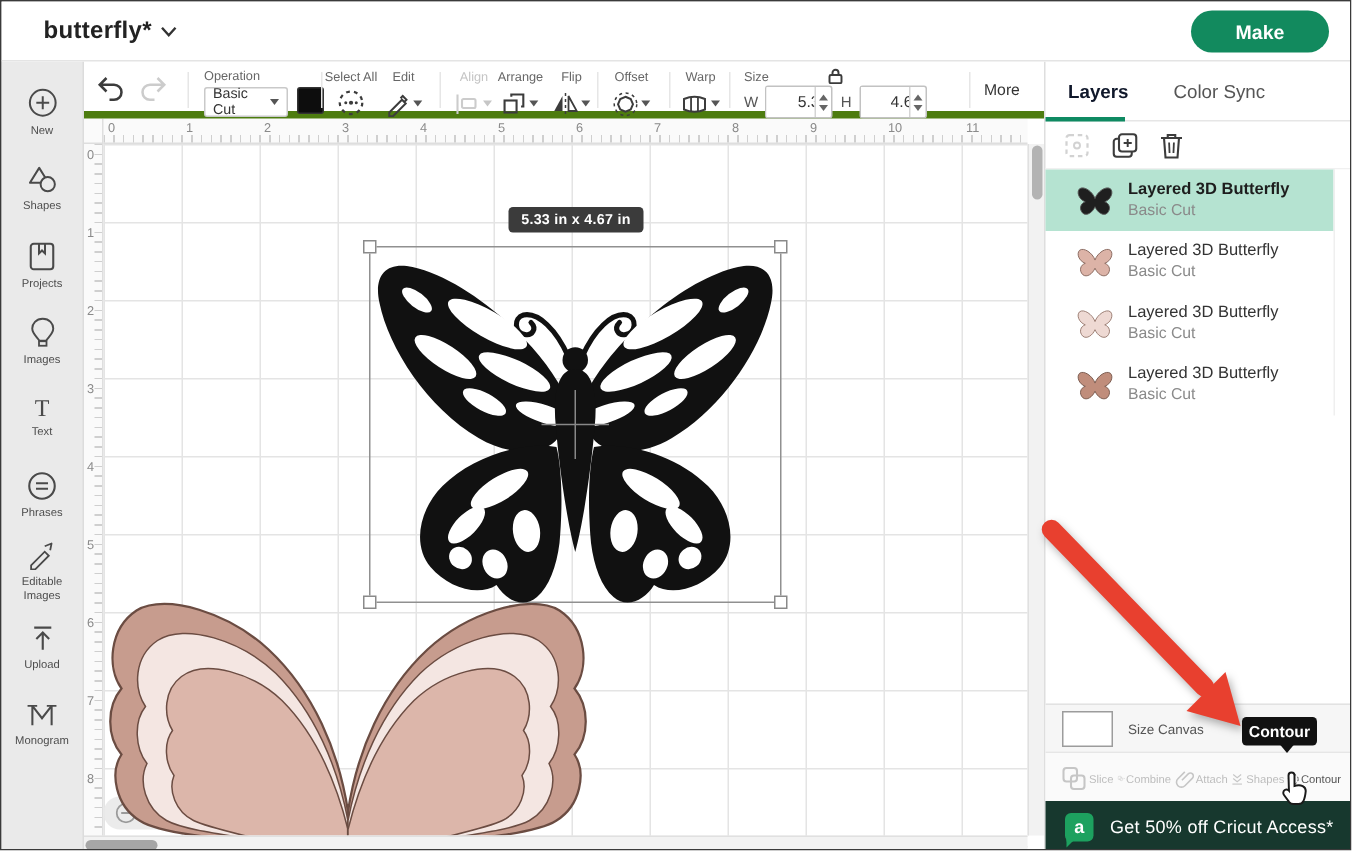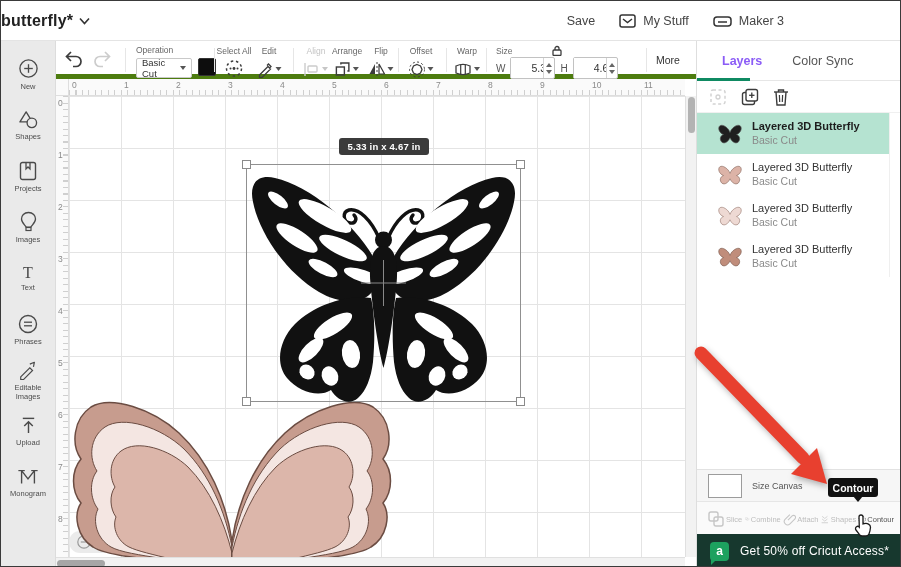--- a/index.html
+++ b/index.html
@@ -2,21 +2,21 @@
 <html><head>
 <meta charset="utf-8">
 <style>
   *{box-sizing:border-box;margin:0;padding:0}
   body{font-family:"Liberation Sans",sans-serif;background:#fff;-webkit-font-smoothing:antialiased}
   #page{position:relative;width:901px;height:567px;background:#fff;border:1px solid #3a3a3a;overflow:hidden}
   svg{display:block}
 
   
   #hdr{position:absolute;left:0;top:0;width:100%;height:40px;background:#fff;border-bottom:1px solid #e4e4e4;display:flex;align-items:center;z-index:20}
-  .title-wrap{display:flex;align-items:center;gap:6px;margin-left:0;cursor:pointer}
+  .title-wrap{display:flex;align-items:center;gap:6px;margin-left:28px;cursor:pointer}
   .title{font-size:16px;font-weight:bold;color:#222;letter-spacing:.2px}
   .hdr-right{position:absolute;right:116px;top:0;height:40px;display:flex;align-items:center;gap:24px}
   .hdr-item{display:flex;align-items:center;gap:7px;font-size:12.5px;color:#444;cursor:pointer}
   .make-btn{position:absolute;right:14px;top:6px;width:92px;height:28px;background:#128a5e;color:#fff;font-size:13px;font-weight:bold;border:none;border-radius:15px;cursor:pointer}
 
   
   #tbar{position:absolute;left:55px;top:40px;width:640px;height:38px;background:#fff;border-bottom:5px solid #4d7c0f;z-index:15}
   .tb{position:absolute}
   .tb-sep{position:absolute;top:7px;width:1px;height:24px;background:#e6e6e6}
   .tb-lab{font-size:8.5px;color:#666;text-align:center;white-space:nowrap}
@@ -58,21 +58,21 @@
   #zoomctl{position:absolute;left:13px;top:452px;width:88px;height:22px;background:rgba(232,232,232,.88);border-radius:11px;display:flex;align-items:center;justify-content:center;gap:7px;z-index:2;color:#9a9a9a;font-size:12px}
   #hsb{position:absolute;left:0;right:11px;bottom:0;height:11px;background:#f2f2f2;border-top:1px solid #e0e0e0;z-index:8}
   #hsb .thumb{position:absolute;left:1px;top:2px;width:48px;height:7px;background:#a6a6a6;border-radius:4px}
   #vsb{position:absolute;right:0;top:17px;bottom:11px;width:11px;background:#f2f2f2;border-left:1px solid #e0e0e0;z-index:8}
   #vsb .thumb{position:absolute;top:1px;left:2px;width:7px;height:36px;background:#b3b3b3;border-radius:4px}
 
   
   #panel{position:absolute;left:695px;top:40px;width:206px;height:527px;background:#fff;border-left:1px solid #dedede;z-index:18}
   #tabs{position:relative;height:40px;border-bottom:1px solid #e6e6e6;display:flex;align-items:center}
   .tab{font-size:12.5px;cursor:pointer}
-  .tab.on{color:#8b5cf6;font-weight:bold;margin-left:25px}
+  .tab.on{color:#0f172a;font-weight:bold;margin-left:15px}
   .tab.off{color:#555;margin-left:30px}
   #tab-underline{position:absolute;left:0;bottom:-1px;width:53px;height:3px;background:#0f8a62}
   #lay-actions{height:32px;display:flex;align-items:center;gap:14px;padding-left:12px;border-bottom:1px solid #f0f0f0}
   #list{position:relative}
   .lrow{height:41px;display:flex;align-items:center;gap:9px;padding-left:20px;cursor:pointer;width:193px}
   .lrow.sel{background:#b5e3d1}
   .lt{font-size:11px;color:#2e2e2e;line-height:1.25}
   .lt .t1{font-size:11px;color:#333}
   .lrow.sel .t1{font-weight:bold;color:#1d1d1d}
   .lt .t2{font-size:10.5px;color:#8a8a8a}
@@ -100,39 +100,21 @@
 
 <div id="page">
 
   <div id="hdr">
     <div class="title-wrap">
       <span class="title">butterfly*</span>
       <svg width="11" height="8" viewBox="0 0 11 8">
           <polyline points="1,1.5 5.5,6.5 10,1.5" fill="none" stroke="#333" stroke-width="1.6"></polyline>
         </svg>
     </div>
-    <div class="hdr-right">
-      <span class="hdr-item">
-          <span>Save</span>
-        </span>
-      <span class="hdr-item">
-        <svg width="17" height="14" viewBox="0 0 17 14">
-            <rect x="1" y="1" width="15" height="12" rx="2" fill="none" stroke="#333" stroke-width="1.5"></rect>
-            <polyline points="4,5 8.5,8.5 13,5" fill="none" stroke="#333" stroke-width="1.5"></polyline>
-          </svg>
-        <span>My Stuff</span>
-      </span>
-      <span class="hdr-item">
-        <svg width="19" height="13" viewBox="0 0 19 13">
-            <rect x="1" y="2" width="17" height="9" rx="3" fill="none" stroke="#333" stroke-width="1.5"></rect>
-            <line x1="5" y1="7" x2="14" y2="7" stroke="#333" stroke-width="1.5"></line>
-          </svg>
-        <span>Maker 3</span>
-      </span>
-    </div>
+    <button class="make-btn">Make</button>
   </div>
 
   <div id="tbar">
     <button class="tb icon-btn" style="left:8px;top:9px">
       <svg width="20" height="18" viewBox="0 0 20 18">
           <path d="M7 2 L2.5 6.5 L7 11 M2.5 6.5 H12 a5 5 0 0 1 0 10 h-3" fill="none" stroke="#3c3c3c" stroke-width="1.7"></path>
         </svg>
     </button>
     <button class="tb icon-btn" style="left:36px;top:9px">
       <svg width="20" height="18" viewBox="0 0 20 18">

